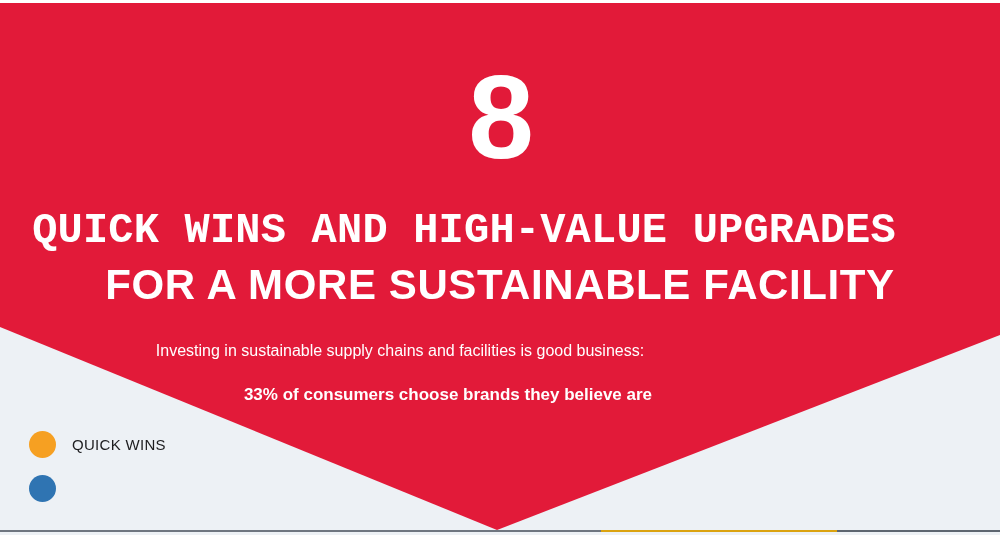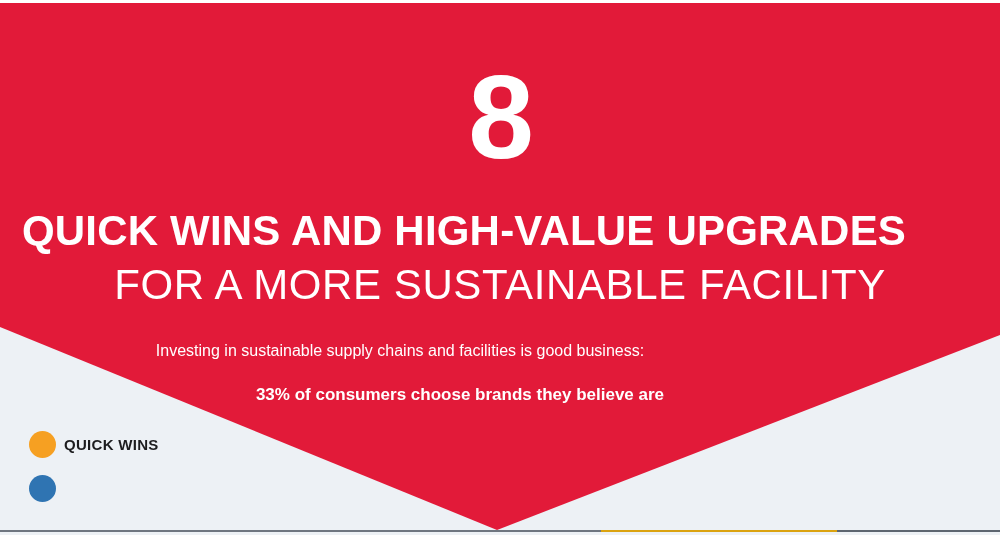--- a/index.html
+++ b/index.html
@@ -73,31 +73,32 @@
     position: absolute;
     left: 0;
     top: 207px;
     width: 928px;
     font-size: 42px;
     line-height: 48px;
     font-weight: 700;
     letter-spacing: 0.2px;
     color: #ffffff;
     white-space: nowrap;
+    font-family: Liberation Mono, monospace;
   }
 
   .headline-light {
     position: absolute;
     left: 0;
     top: 261px;
     width: 1000px;
     text-align: center;
     font-size: 42px;
     line-height: 48px;
-    font-weight: 400;
+    font-weight: 700;
     letter-spacing: 0.6px;
     color: #ffffff;
     white-space: nowrap;
   }
 
   .intro-line {
     position: absolute;
     left: 0;
     top: 340px;
     width: 800px;
@@ -111,21 +112,20 @@
   .stat-block {
     position: absolute;
     left: 0;
     top: 383px;
     width: 896px;
     text-align: center;
     font-size: 17px;
     line-height: 23px;
     font-weight: 700;
     color: #ffffff;
-    padding-left: 12px;
   }
   .stat-block .stat-line {
     display: block;
   }
   .stat-block sup {
     font-size: 10px;
     vertical-align: super;
     line-height: 0;
   }
 
@@ -148,23 +148,23 @@
     border-radius: 50%;
     flex: 0 0 auto;
   }
   .legend-dot.quick {
     background: #f6a022;
   }
   .legend-dot.highvalue {
     background: #2f74b2;
   }
   .legend-label {
-    margin-left: 8px;
+    margin-left: 16px;
     font-size: 15px;
-    font-weight: 700;
+    font-weight: 400;
     letter-spacing: 0.3px;
     color: #1d1d1f;
     white-space: nowrap;
   }
 
   
   .bottom-rule {
     position: absolute;
     top: 530px;
     height: 2px;

